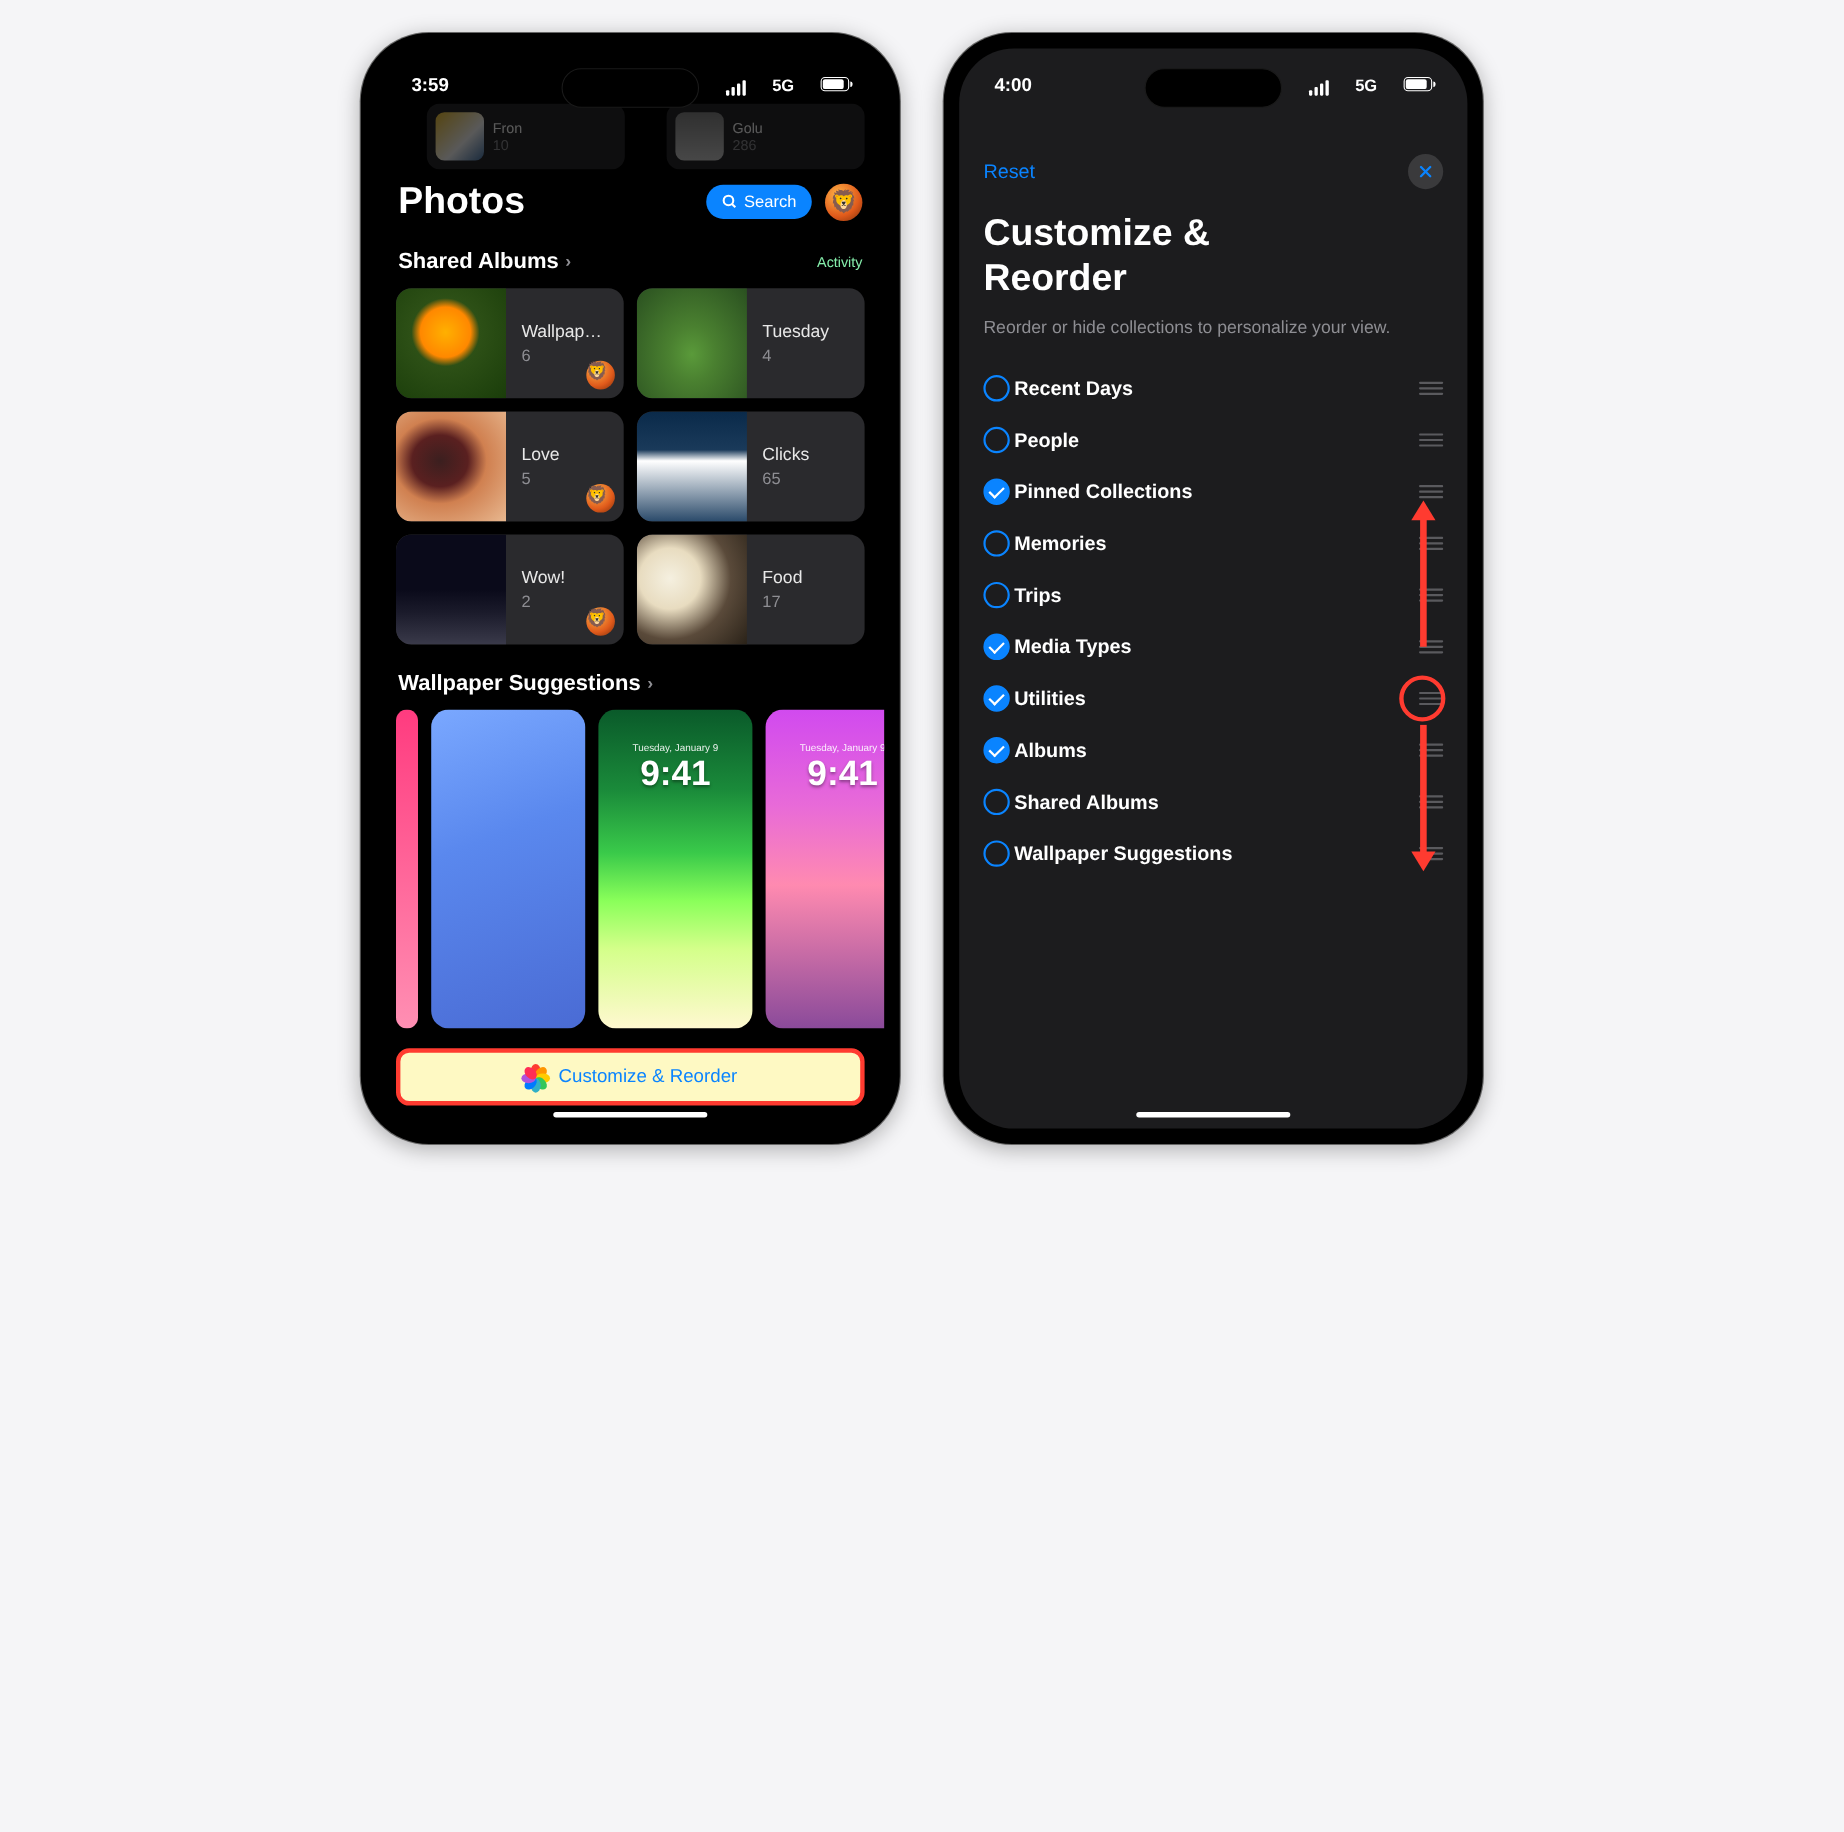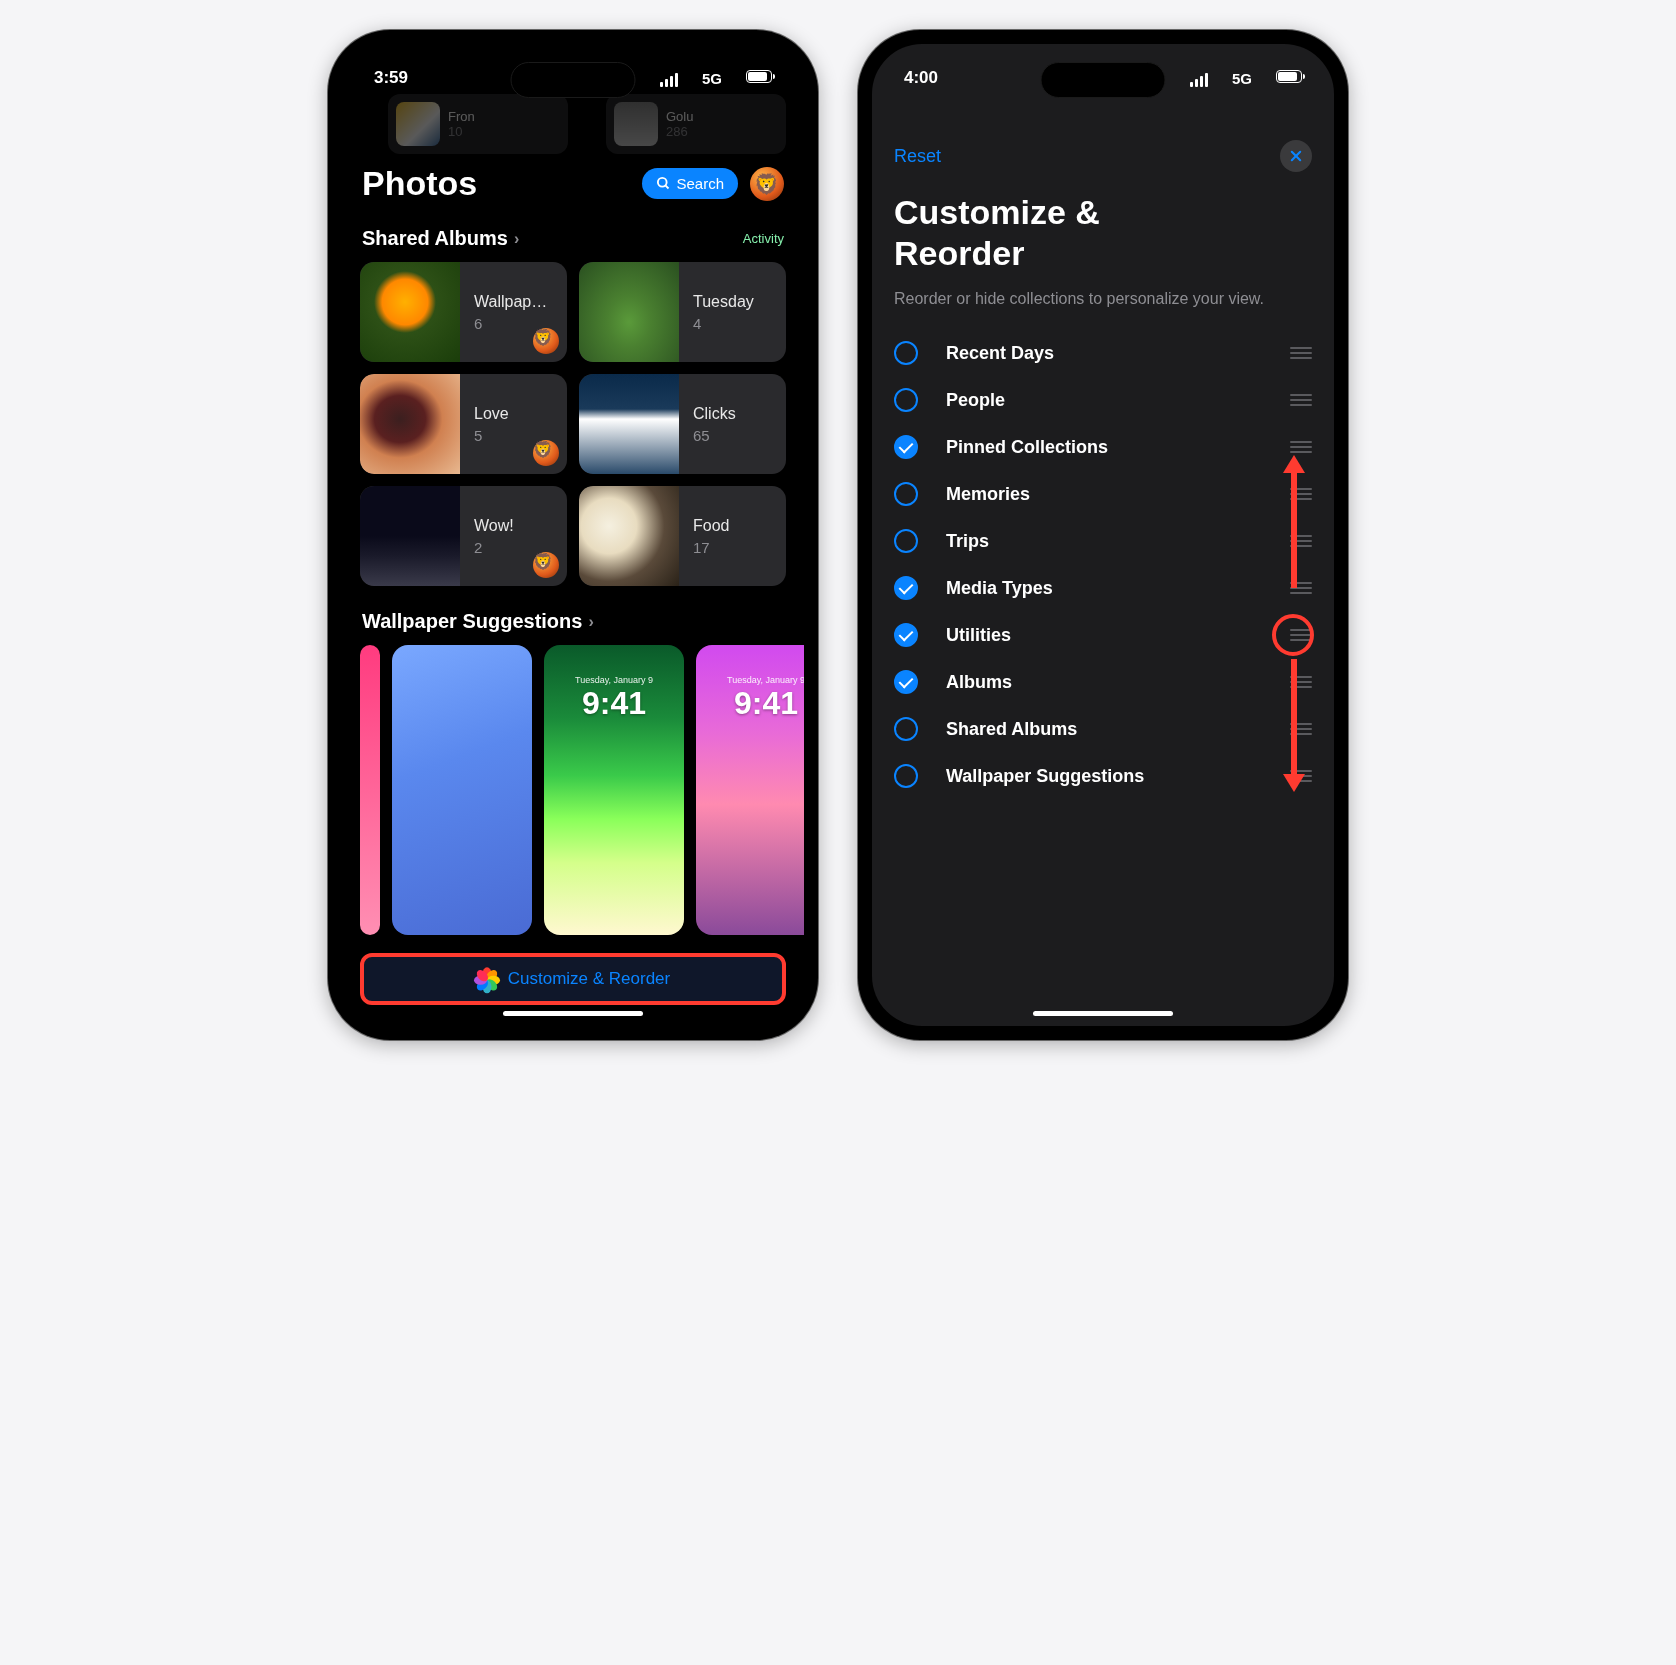--- a/index.html
+++ b/index.html
@@ -93,35 +93,35 @@
 
 .wallpaper-row { display:flex; gap:12px; padding:0 18px; overflow:hidden; }
 .wallpaper { flex:0 0 140px; height:290px; border-radius:16px; position:relative; display:flex; flex-direction:column; align-items:center; justify-content:flex-start; padding-top:30px; }
 .wp-time { color:#fff; font-size:32px; font-weight:600; text-align:center; text-shadow:0 1px 3px rgba(0,0,0,.4); }
 .wp-date { color:#fff; font-size:9px; opacity:.9; }
 .wp0 { flex:0 0 20px; background:linear-gradient(#ff3b7f,#ff8fb3); }
 .wp1 { background:linear-gradient(160deg,#7aa8ff 0,#5a88ee 40%,#4a6bd4 100%); filter:blur(0); }
 .wp2 { background:linear-gradient(#0a5a2a 0,#1a8a3a 25%,#3aca4a 45%,#8aff5a 60%,#d4ff8a 75%,#fff8d0 100%); }
 .wp3 { background:linear-gradient(#d14aef 0,#e86ad8 30%,#ff8ab0 55%,#8a4a9a 100%); }
 
-.customize-btn { margin:18px 18px 0; background:#0f172a; border-radius:12px; height:52px; display:flex; align-items:center; justify-content:center; gap:10px; color:#0a84ff; font-size:17px; font-weight:500; border:4px solid #ff3b30; }
+.customize-btn { margin:18px 18px 0; background:#fef9c3; border-radius:12px; height:52px; display:flex; align-items:center; justify-content:center; gap:10px; color:#0a84ff; font-size:17px; font-weight:500; border:4px solid #ff3b30; }
 .flower-icon { width:22px; height:22px; position:relative; }
 .petal { position:absolute; width:9px; height:13px; border-radius:50%; top:50%; left:50%; transform-origin:50% 100%; }
 
 .home-indicator { position:absolute; bottom:10px; left:50%; transform:translateX(-50%); width:140px; height:5px; background:#fff; border-radius:3px; }
 
 
 .screen.right { background:#1c1c1e; }
 .sheet-bar { display:flex; justify-content:space-between; align-items:center; padding:14px 22px; }
 .reset-btn { color:#0a84ff; font-size:18px; }
 .close-btn { width:32px; height:32px; border-radius:50%; background:#3a3a3c; display:flex; align-items:center; justify-content:center; color:#0a84ff; font-size:17px; font-weight:600; }
 .sheet-title { font-size:34px; font-weight:700; padding:6px 22px 0; line-height:1.2; }
 .sheet-sub { color:#8e8e93; font-size:16px; padding:14px 22px 20px; line-height:1.4; }
 .reorder-list { padding:0 22px; }
-.reorder-row { display:flex; align-items:center; gap:28px; height:47px; }
+.reorder-row { display:flex; align-items:center; gap:4px; height:47px; }
 .check { width:24px; height:24px; border:2px solid #0a84ff; border-radius:50%; flex-shrink:0; display:flex; align-items:center; justify-content:center; }
 .check.on { background:#0a84ff; }
 .check.on::after { content:''; width:6px; height:11px; border:solid #fff; border-width:0 2.5px 2.5px 0; transform:rotate(45deg) translate(-1px,-1px); }
 .row-label { flex:1; font-size:18px; font-weight:600; }
 .drag-handle { width:22px; display:flex; flex-direction:column; gap:3px; }
 .drag-handle span { height:2px; background:#5a5a5e; border-radius:1px; }
 .drag-ring { position:absolute; width:42px; height:42px; border:4px solid #ff3b30; border-radius:50%; right:20px; }
 .arrow-annot { position:absolute; right:37px; width:6px; background:#ff3b30; }
 .arrow-annot::before, .arrow-annot::after { content:''; position:absolute; left:50%; transform:translateX(-50%); border-left:11px solid transparent; border-right:11px solid transparent; }
 .arrow-annot.up::before { top:-16px; border-bottom:18px solid #ff3b30; }

